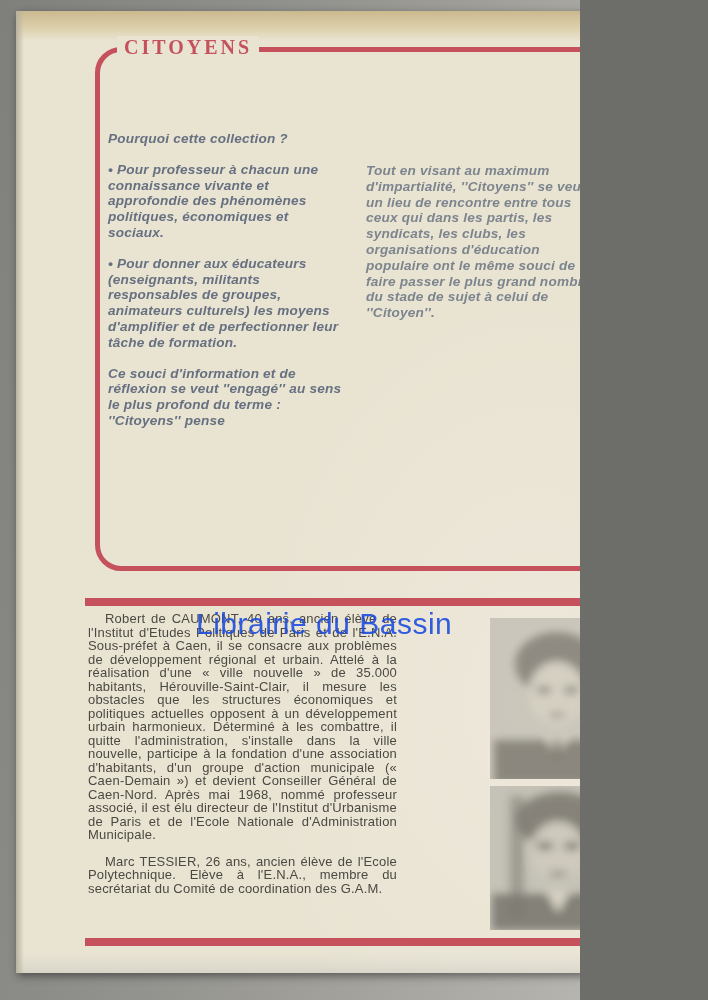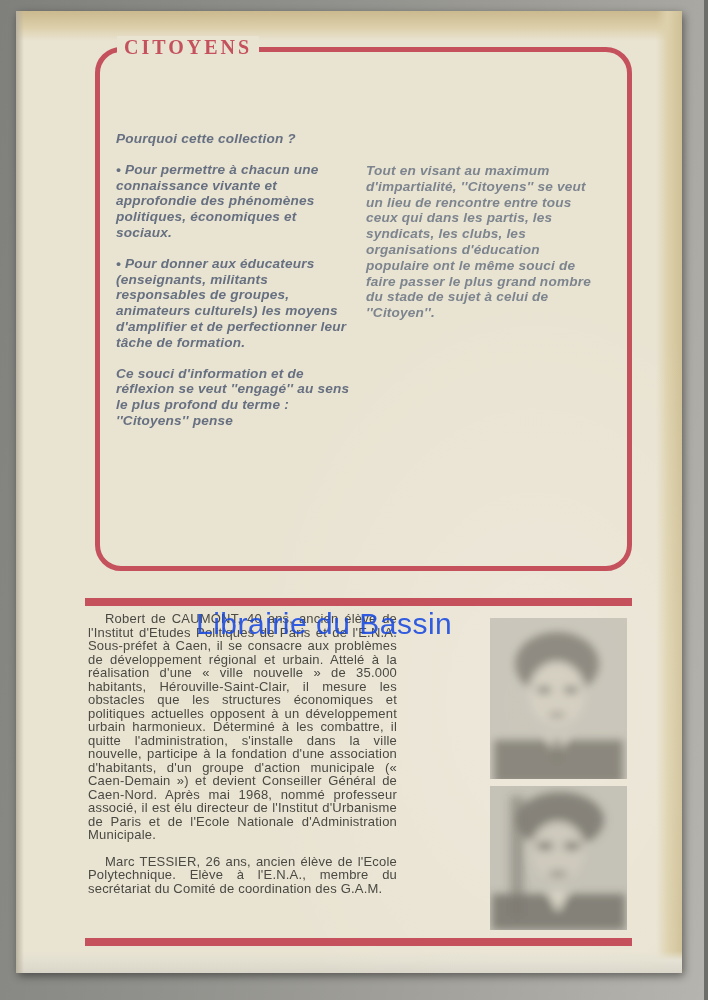--- a/index.html
+++ b/index.html
@@ -1,17 +1,17 @@
 <!DOCTYPE html>
 <html><head>
 <meta charset="utf-8">
 <style>
   html,body{margin:0;padding:0;background:#6d6d6a;}
   #stage{
-    position:relative;width:704px;height:1000px;overflow:hidden;
+    position:relative;width:580px;height:1000px;overflow:hidden;
     font-family:"Liberation Sans",sans-serif;
     background:linear-gradient(100deg,#7f7f7c 0%,#8f8f8b 35%,#a3a29c 70%,#b5b4ae 100%);
   }
   
   .book{
     position:absolute;left:16px;top:11px;width:666px;height:962px;
     background:#e9e3d2;
     box-shadow:2px 3px 8px rgba(0,0,0,.45);
     border-radius:2px;
   }
@@ -38,21 +38,21 @@
     font-size:20px;letter-spacing:3px;color:#c4515c;
   }
   
   .boxtext{
     position:absolute;
     font-family:"Liberation Sans",sans-serif;
     font-weight:bold;font-style:italic;
     font-size:13.6px;line-height:15.8px;letter-spacing:.2px;
     color:#667080;
   }
-  .col-left{left:116px;top:131px;width:238px;}
+  .col-left{left:108px;top:131px;width:238px;}
   .col-right{left:366px;top:131px;width:236px;color:#6e7885;}
   .col-right .p{opacity:.88;}
   .boxtext .p{margin:0 0 15px 0;}
   .boxtext .p:last-child{margin-bottom:0;}
   
   .rule{position:absolute;left:85px;width:547px;height:8px;background:#c4515c;}
   .rule-top{top:598px;}
   .rule-bottom{top:938px;}
   
   .bio{
@@ -85,21 +85,21 @@
     <div class="edge-left"></div>
     <div class="sheen"></div>
   </div>
 
   <div class="frame"></div>
 
   <div class="collection-label">CITOYENS</div>
 
   <div class="boxtext col-left">
     <div class="p">Pourquoi cette collection ?</div>
-    <div class="p">• Pour permettre à chacun une connaissance vivante et approfondie des phénomènes politiques, économiques et sociaux.</div>
+    <div class="p">• Pour professeur à chacun une connaissance vivante et approfondie des phénomènes politiques, économiques et sociaux.</div>
     <div class="p">• Pour donner aux éducateurs (enseignants, militants responsables de groupes, animateurs culturels) les moyens d'amplifier et de perfectionner leur tâche de formation.</div>
     <div class="p" style="">Ce souci d'information et de réflexion se veut ''engagé'' au sens le plus profond du terme : ''Citoyens'' pense</div>
   </div>
 
   <div class="boxtext col-right">
     <div class="p" style="margin-top:32px;">Tout en visant au maximum d'impartialité, ''Citoyens'' se veut un lieu de rencontre entre tous ceux qui dans les partis, les syndicats, les clubs, les organisations d'éducation populaire ont le même souci de faire passer le plus grand nombre du stade de sujet à celui de ''Citoyen''.</div>
   </div>
 
   <div class="rule rule-top"></div>
   <div class="rule rule-bottom"></div>

